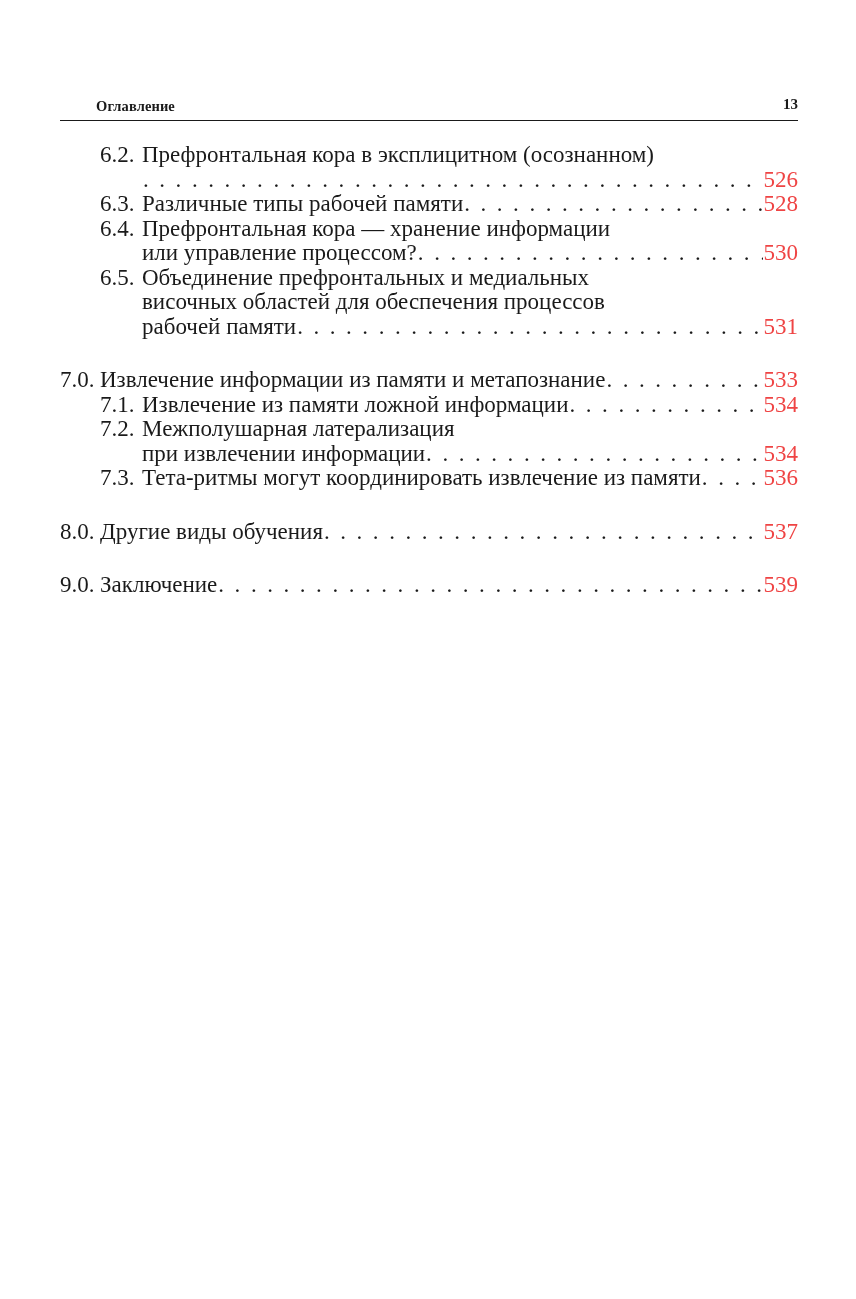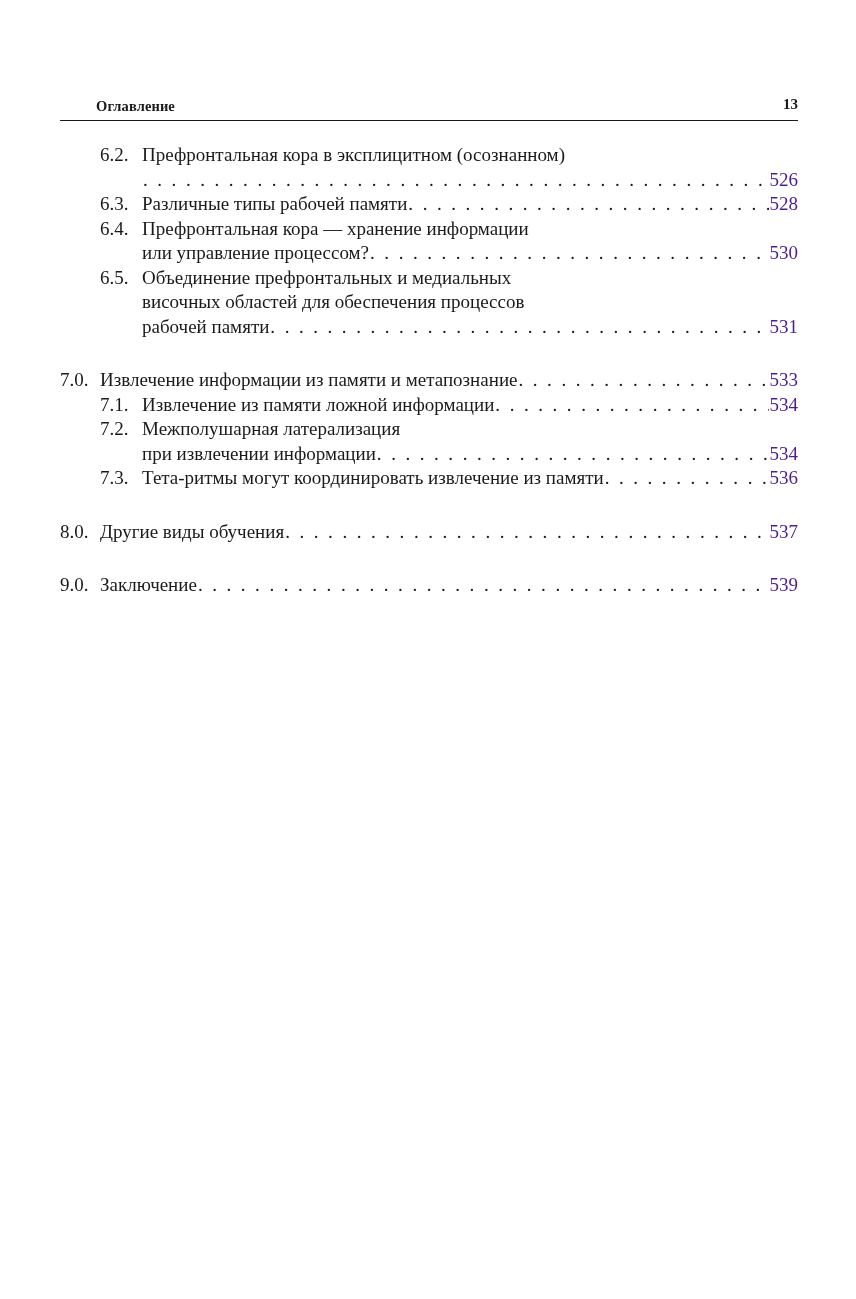--- a/index.html
+++ b/index.html
@@ -1,29 +1,29 @@
 <!DOCTYPE html>
 <html><head>
   <meta charset="utf-8">
   <style>
     html, body { margin: 0; padding: 0; background: #ffffff; }
     body { width: 856px; height: 1299px; position: relative; overflow: hidden; font-family: "Liberation Serif", "DejaVu Serif", serif; color: #1a1a1a; }
     .header { position: absolute; left: 60px; top: 96px; width: 738px; height: 24px; border-bottom: 1.5px solid #1a1a1a; }
     .header-title { position: absolute; left: 0; top: 2px; font-size: 14.5px; font-weight: bold; letter-spacing: 0.1px; margin-left: 36px; }
     .header-page { position: absolute; right: 0; top: 0px; font-size: 15px; font-weight: bold; }
     .toc { position: absolute; left: 60px; top: 143px; width: 738px; }
-    .entry { position: relative; font-size: 19px; line-height: 24.5px; }
+    .entry { position: relative; font-size: 23px; line-height: 24.5px; }
     .entry.sub .num { left: 40px; }
     .entry .num { position: absolute; top: 0; }
     .line { display: flex; align-items: baseline; white-space: nowrap; }
     .entry.sub .line { padding-left: 82px; }
     .entry.top .line { padding-left: 40px; margin-top: 29px; }
     .dots { flex: 1; overflow: hidden; white-space: nowrap; margin: 0 1px; letter-spacing: 2.4px; }
     .dots::after { content: ". . . . . . . . . . . . . . . . . . . . . . . . . . . . . . . . . . . . . . . . . . . . . . . . . . . . . . . . . . . . . . . . . . . . . . . . . . . . . . . . . . . . . . . . . . . . . . . . . . . . . . . . . . . . . . . . . . ."; }
-    .pg { color: #4c1d95; }
+    .pg { color: #ef4444; }
     .gap-top { margin-top: 8px; }
   </style>
 </head>
 <body>
 
 <div class="header">
   <span class="header-title">Оглавление</span>
   <span class="header-page">13</span>
 </div>
 

